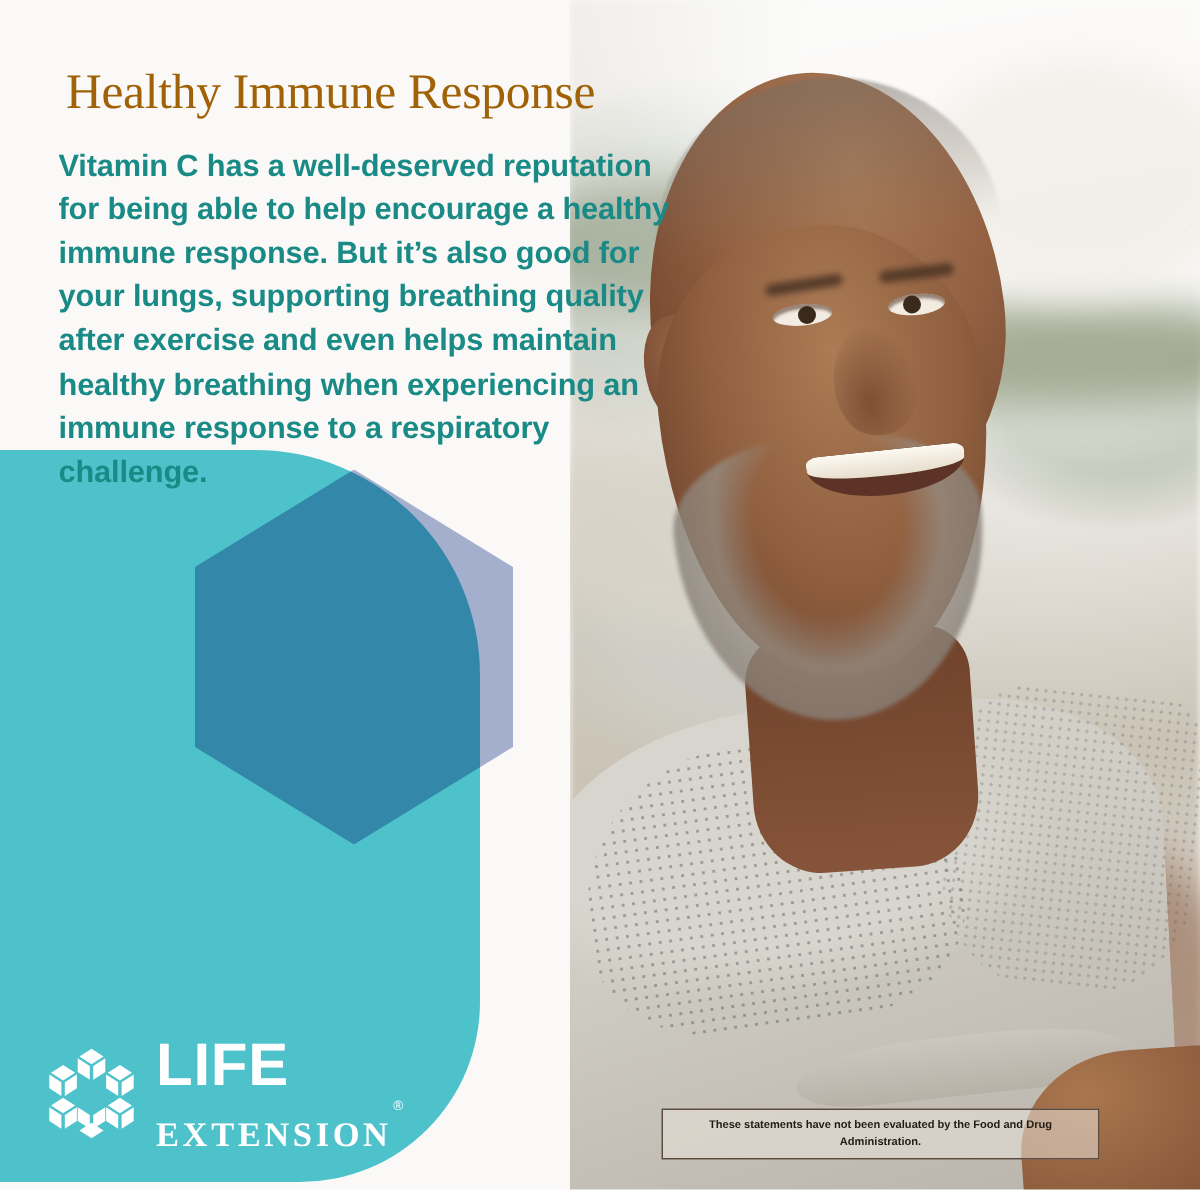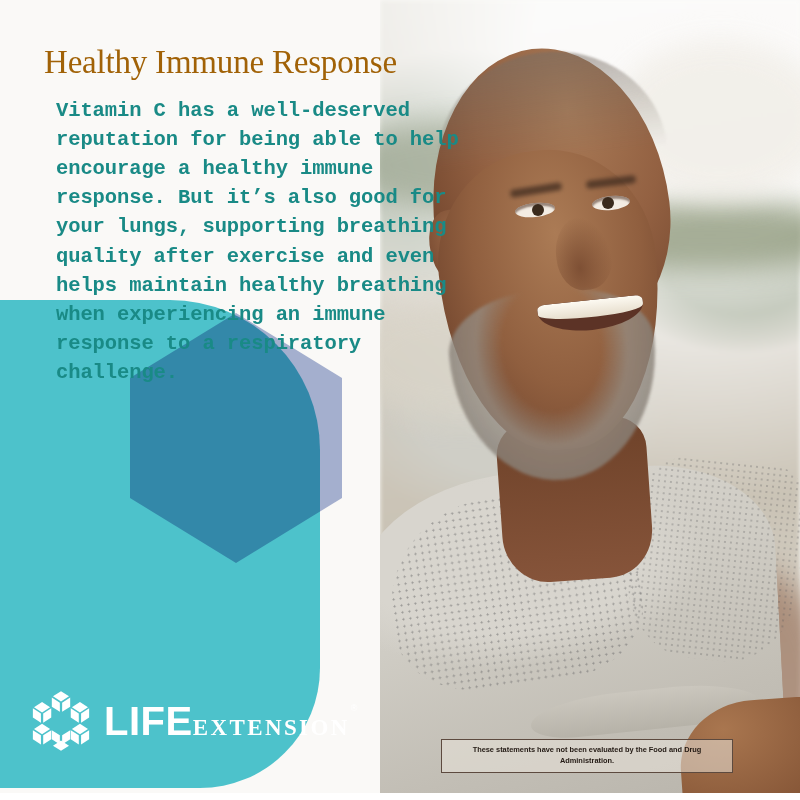--- a/index.html
+++ b/index.html
@@ -196,42 +196,42 @@
     width: 430px;
     font-family: "Liberation Serif", serif;
     font-weight: 400;
     font-size: 33px;
     letter-spacing: -0.2px;
     color: #a16207;
     line-height: 1.15;
   }
   .body-copy {
     position: absolute;
-    left: 56px;
+    left: 39px;
     top: 96px;
     width: 425px;
-    font-family: Liberation Mono, monospace;
+    font-family: Liberation Sans, sans-serif;
     font-weight: 700;
     font-size: 20.5px;
     line-height: 1.42;
     color: #198a86;
     letter-spacing: -0.1px;
   }
 
   
   .logo {
     position: absolute;
     left: 32px;
     top: 690px;
     display: flex;
     align-items: center;
     gap: 14px;
   }
   .logo-mark { width: 58px; height: 62px; display:block; }
-  .logo-words { display: flex; flex-direction: row; line-height: 1; }
+  .logo-words { display: flex; flex-direction: column; line-height: 1; }
   .logo-life {
     font-family: "Liberation Sans", sans-serif;
     font-weight: 700;
     font-size: 40px;
     color: #ffffff;
     letter-spacing: 0.5px;
   }
   .logo-ext-row { display:flex; align-items: flex-start; }
   .logo-ext {
     font-family: "Liberation Serif", serif;

